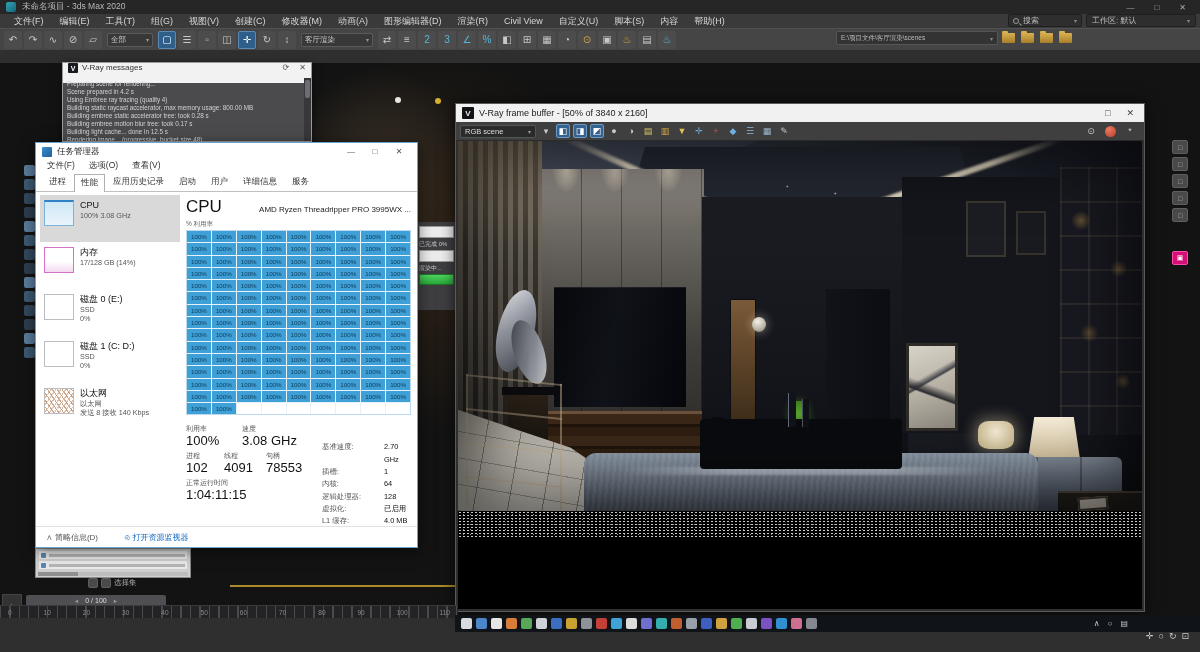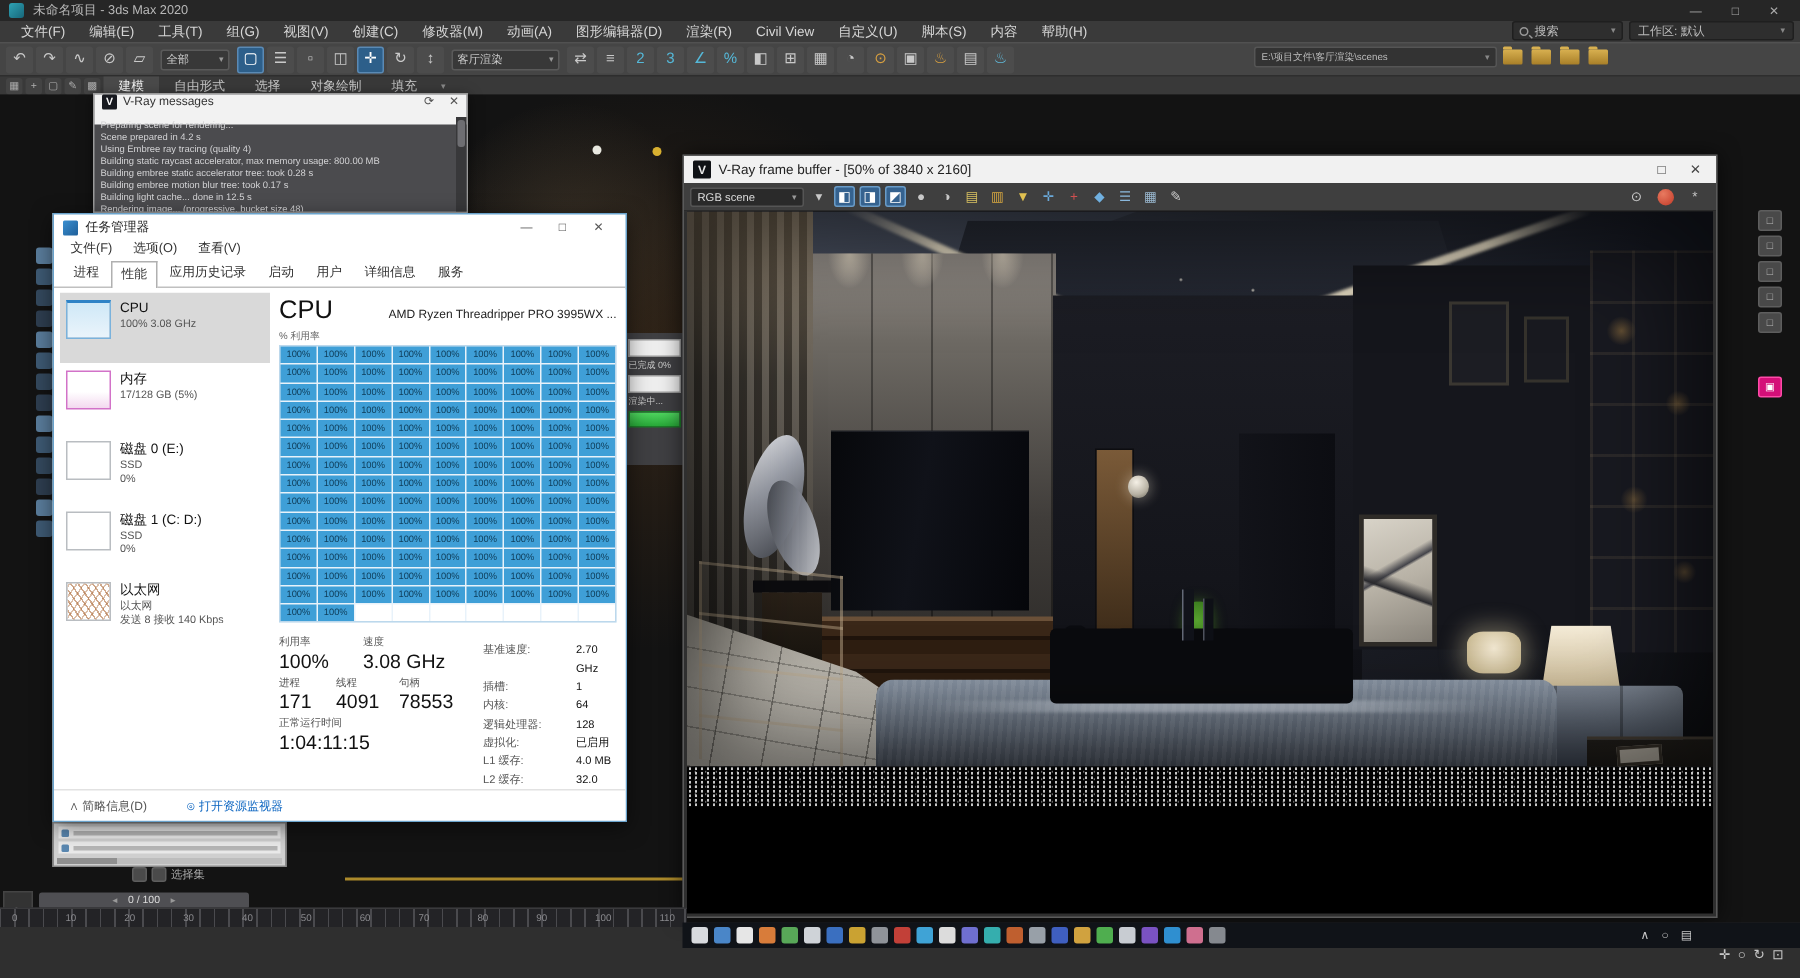--- a/index.html
+++ b/index.html
@@ -93,21 +93,21 @@
   .cpuT{font-size:17px;color:#111}
   .cpuS{font-size:8px;color:#222;max-width:168px;white-space:nowrap;overflow:hidden;text-overflow:ellipsis}
   .glabel{font-size:6.5px;color:#666;margin:3px 0 1px}
   .grid{display:grid;grid-template-columns:repeat(9,1fr);grid-auto-rows:11.3px;gap:1px;background:#e8f2fa;border:1px solid #bcd8ec}
   .gc{background:#3f9fd7;color:#0e3c58;font-size:6.2px;line-height:11.3px;text-align:center;overflow:hidden}
   .gc.fill{background:#fff}
   .stats{display:flex;gap:8px;margin-top:7px}
   .bigs{display:flex;flex-wrap:wrap;width:128px;column-gap:4px;align-content:flex-start}
   .bl{font-size:7px;color:#555;margin-top:3px;line-height:8px}
   .bv{font-size:13px;color:#111;font-weight:300;line-height:16px;white-space:nowrap}
-  .rstats{flex:1;margin-top:5px}
+  .rstats{flex:1;margin-top:19px}
   .srow{display:flex;font-size:7.4px;line-height:12.3px}
   .sl{width:62px;color:#555;flex:none}
   .sv{color:#111}
   .tmfoot{position:absolute;left:0;right:0;bottom:0;height:21px;border-top:1px solid #e2e2e2;display:flex;align-items:center;gap:26px;padding:0 10px;font-size:8px;background:#fff}
   .fless{color:#555}
   .fres{color:#0a64c0}
 
   
   .vfb{position:absolute;left:455px;top:103px;width:690px;height:509px;border:1px solid #5a5a5a;background:#2f2f2f;box-shadow:0 0 14px rgba(0,0,0,.65)}
   .vfbtitle{height:18px;background:#f1f1f1;display:flex;align-items:center;gap:5px;padding:0 6px;font-size:9px;color:#222}
@@ -232,37 +232,20 @@
     <span>E:\项目文件\客厅渲染\scenes</span>
       <i>▾</i>
   </div>
   <div class="folders">
       <span class="folder"></span>
       <span class="folder"></span>
       <span class="folder"></span>
       <span class="folder"></span>
     </div>
 
-  <div class="ribbon">
-    <span style="display:flex;gap:2px">
-        <span class="ric">▦</span>
-        <span class="ric">+</span>
-        <span class="ric">▢</span>
-        <span class="ric">✎</span>
-        <span class="ric">▩</span>
-      </span>
-    <span style="display:flex">
-        <span class="rtab on">建模</span>
-        <span class="rtab">自由形式</span>
-        <span class="rtab">选择</span>
-        <span class="rtab">对象绘制</span>
-        <span class="rtab">填充</span>
-      </span>
-    <i style="font-style:normal;font-size:6px;color:#888;margin-left:4px">▾</i>
-  </div>
 
   <div class="viewport"></div>
   <div class="vp-line"></div>
   <span class="vpdot" style="left:395px;top:97px;background:#e8e8e0"></span>
   <span class="vpdot" style="left:435px;top:98px;background:#d8b030"></span>
 
   <div class="left-strip">
       <span class="lsq" style="background: rgb(90, 125, 156);"></span>
       <span class="lsq" style="background: rgb(62, 90, 116);"></span>
       <span class="lsq" style="background: rgb(52, 73, 94);"></span>
@@ -360,21 +343,21 @@
             <div class="sbbox f-cpu" style="border-color: rgb(122, 178, 220);"></div>
             <div>
               <div class="sbname">CPU</div>
               <div class="sbdet">100% 3.08 GHz</div>
             </div>
           </div>
           <div class="sbitem">
             <div class="sbbox f-mem" style="border-color: rgb(210, 114, 200);"></div>
             <div>
               <div class="sbname">内存</div>
-              <div class="sbdet">17/128 GB (5%)</div>
+              <div class="sbdet">17/128 GB (14%)</div>
             </div>
           </div>
           <div class="sbitem">
             <div class="sbbox f-disk" style="border-color: rgb(185, 189, 193);"></div>
             <div>
               <div class="sbname">磁盘 0 (E:)</div>
               <div class="sbdet">SSD</div>
               <div class="sbdet">0%</div>
             </div>
           </div>
@@ -543,21 +526,21 @@
               <div style="width: 52px;">
                 <div class="bl">利用率</div>
                 <div class="bv">100%</div>
               </div>
               <div style="width: 68px;">
                 <div class="bl">速度</div>
                 <div class="bv">3.08 GHz</div>
               </div>
               <div style="width: 34px;">
                 <div class="bl">进程</div>
-                <div class="bv">171</div>
+                <div class="bv">102</div>
               </div>
               <div style="width: 38px;">
                 <div class="bl">线程</div>
                 <div class="bv">4091</div>
               </div>
               <div style="width: 44px;">
                 <div class="bl">句柄</div>
                 <div class="bv">78553</div>
               </div>
               <div style="width: 120px;">

